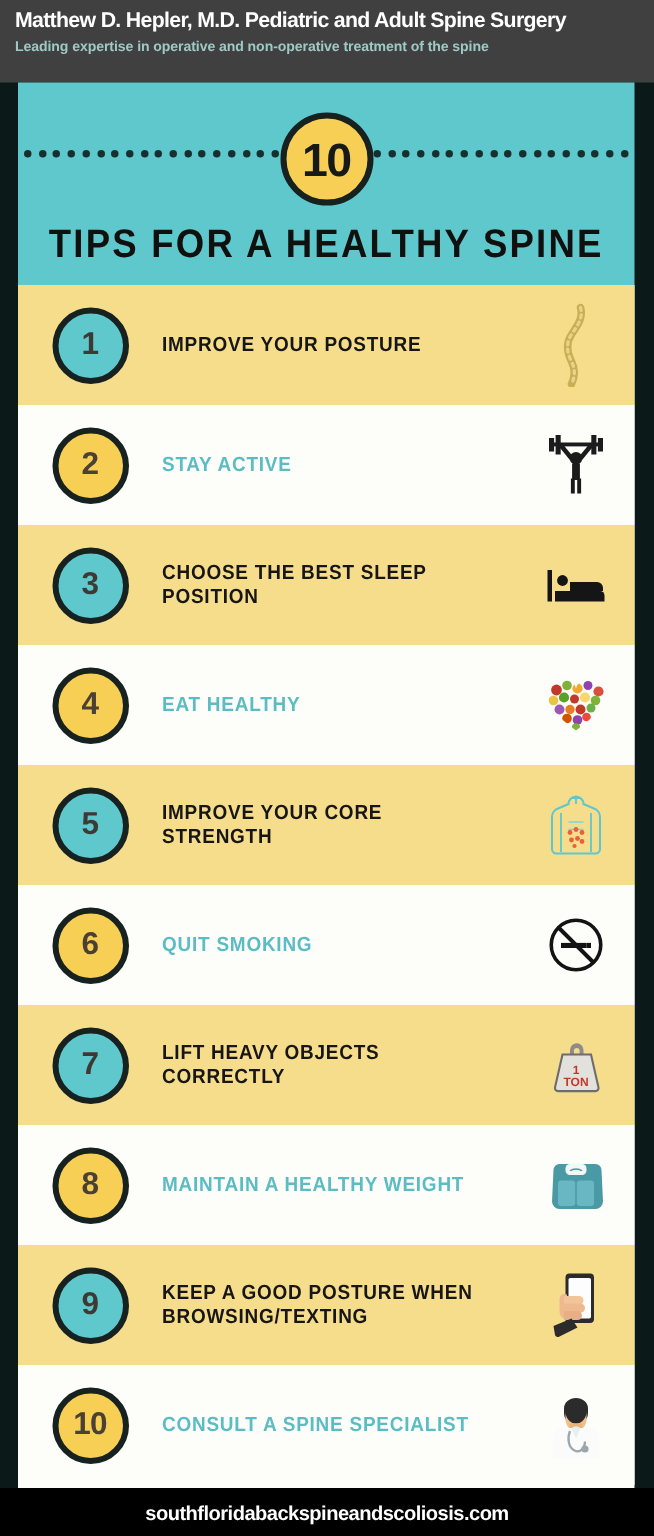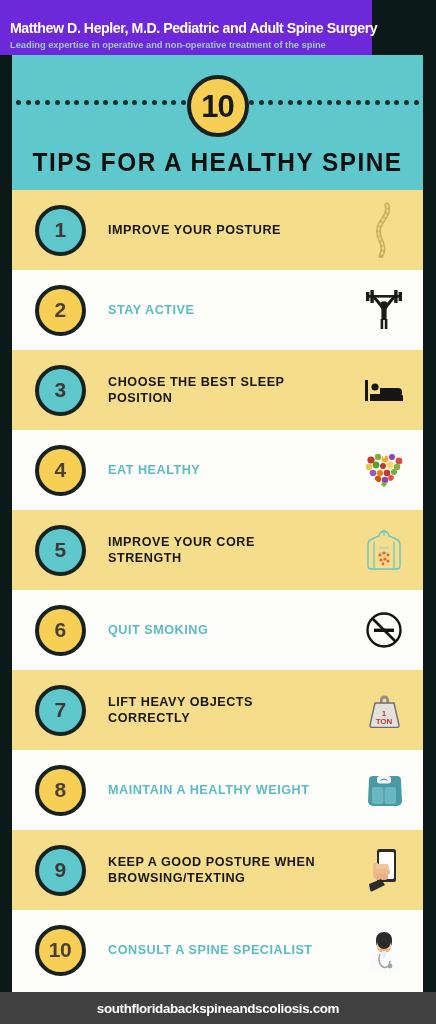--- a/index.html
+++ b/index.html
@@ -10,23 +10,23 @@
     overflow:hidden;
   }
   .page {
     position:relative;
     width:436px; height:1024px;
     background:#0b1a19;
   }
 
   
   .brandbar {
-    position:absolute; left:0; top:0; width:372px; height:55px;
-    background:#6d28d9;
-    padding:18px 8px 0 10px;
+    position:absolute; left:0; top:0; width:436px; height:55px;
+    background:#404040;
+    padding:4px 8px 0 10px;
   }
   .brand-title {
     color:#ffffff;
     font-family:"Liberation Sans", sans-serif;
     font-size:14.2px;
     font-weight:bold;
     letter-spacing:-0.45px;
     white-space:nowrap;
     line-height:20px;
   }
@@ -123,21 +123,21 @@
   .iconcell {
     flex:0 0 78px;
     height:80px;
     display:flex; align-items:center; justify-content:center;
   }
   .iconcell svg { display:block; }
 
   
   .footer {
     position:absolute; left:0; top:992px; width:436px; height:32px;
-    background:#404040;
+    background:#000000;
     display:flex; align-items:center; justify-content:center;
   }
   .footer span {
     color:#ffffff;
     font-family:"Liberation Sans", sans-serif;
     font-weight:bold;
     font-size:13.4px;
     letter-spacing:-0.35px;
   }
 </style>

